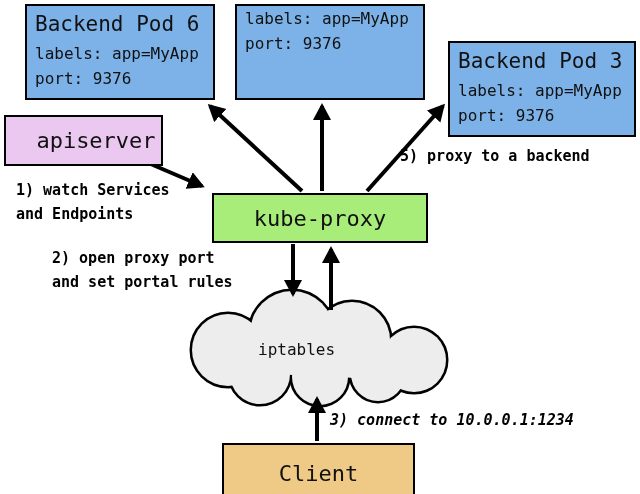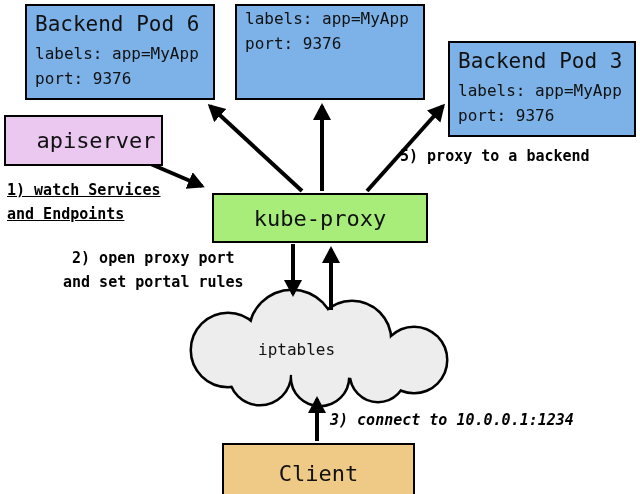--- a/index.html
+++ b/index.html
@@ -39,22 +39,22 @@
   #pod1{left:25px;top:4px;width:190px;height:96px;}
   #pod2{left:235px;top:4px;width:190px;height:96px;}
   #pod3{left:448px;top:4px;width:188px;height:96px;margin-top:37px;}
   .step-label{
     position:absolute;
     font-weight:bold;
     font-size:15px;line-height:24px;
     color:#000;
     white-space:pre-line;
   }
-  #step1{left:7px;top:178px;text-decoration:underline;}
-  #step2{left:63px;top:246px;text-align:center;}
+  #step1{left:16px;top:178px;}
+  #step2{left:52px;top:246px;}
   #step3{left:330px;top:408px;white-space:nowrap;font-style:italic;}
   #step4{left:350px;top:247px;}
   #step5{left:400px;top:144px;white-space:nowrap;}
   #iptables-label{
     position:absolute;
     left:258px;top:339px;width:120px;
     text-align:left;
     font-size:16px;line-height:22px;
     color:#111;
   }

